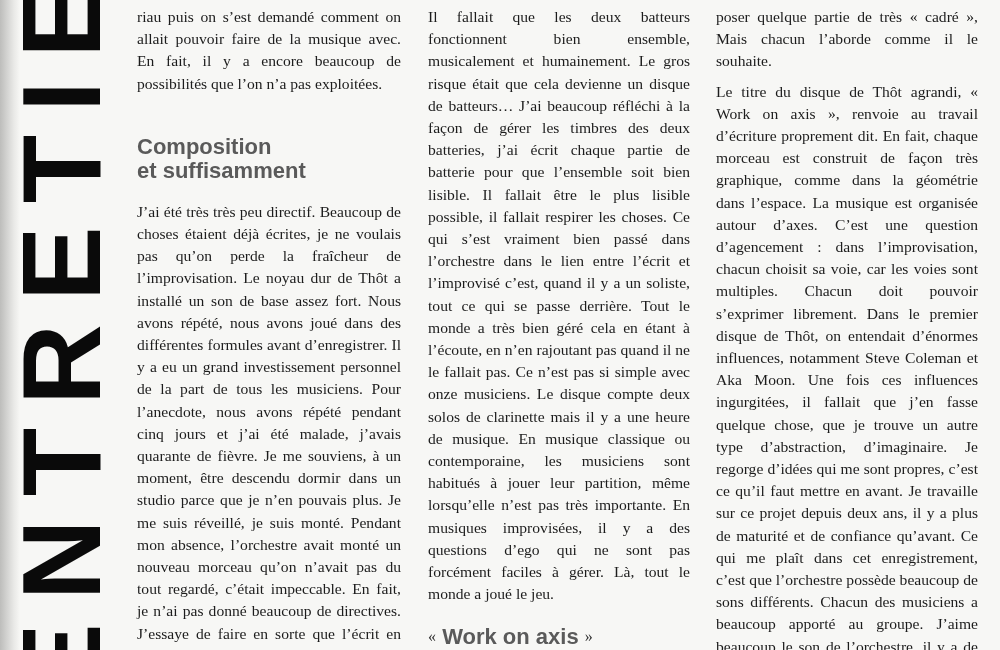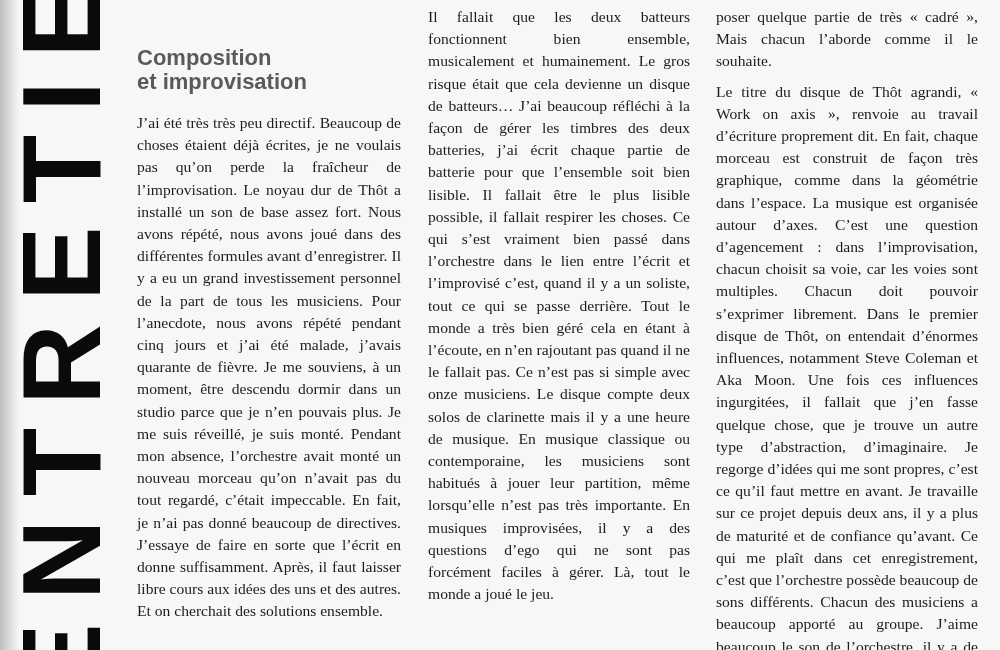--- a/index.html
+++ b/index.html
@@ -59,29 +59,35 @@
 </head>
 <body>
 
 <div class="gutter-shadow"></div>
 
 <div class="vertical-title">
   <span>ENTRETIE</span>
 </div>
 
 <div class="col col1">
+  <p>riau puis on s’est demandé comment on allait pouvoir faire de la musique avec. En fait, il y a encore beaucoup de possibilités que l’on n’a pas exploitées.</p>
   <div class="heading">
     <div>Composition</div>
-    <div>et improvisation</div>
+    <div>et suffisamment</div>
   </div>
   <p>J’ai été très très peu directif. Beaucoup de choses étaient déjà écrites, je ne voulais pas qu’on perde la fraîcheur de l’improvisation. Le noyau dur de Thôt a installé un son de base assez fort. Nous avons répété, nous avons joué dans des différentes formules avant d’enregistrer. Il y a eu un grand investissement personnel de la part de tous les musiciens. Pour l’anecdote, nous avons répété pendant cinq jours et j’ai été malade, j’avais quarante de fièvre. Je me souviens, à un moment, être descendu dormir dans un studio parce que je n’en pouvais plus. Je me suis réveillé, je suis monté. Pendant mon absence, l’orchestre avait monté un nouveau morceau qu’on n’avait pas du tout regardé, c’était impeccable. En fait, je n’ai pas donné beaucoup de directives. J’essaye de faire en sorte que l’écrit en donne suffisamment. Après, il faut laisser libre cours aux idées des uns et des autres. Et on cherchait des solutions ensemble.</p>
 </div>
 
 <div class="col col2">
   <p>Il fallait que les deux batteurs fonctionnent bien ensemble, musicalement et humainement. Le gros risque était que cela devienne un disque de batteurs… J’ai beaucoup réfléchi à la façon de gérer les timbres des deux batteries, j’ai écrit chaque partie de batterie pour que l’ensemble soit bien lisible. Il fallait être le plus lisible possible, il fallait respirer les choses. Ce qui s’est vraiment bien passé dans l’orchestre dans le lien entre l’écrit et l’improvisé c’est, quand il y a un soliste, tout ce qui se passe derrière. Tout le monde a très bien géré cela en étant à l’écoute, en n’en rajoutant pas quand il ne le fallait pas. Ce n’est pas si simple avec onze musiciens. Le disque compte deux solos de clarinette mais il y a une heure de musique. En musique classique ou contemporaine, les musiciens sont habitués à jouer leur partition, même lorsqu’elle n’est pas très importante. En musiques improvisées, il y a des questions d’ego qui ne sont pas forcément faciles à gérer. Là, tout le monde a joué le jeu.</p>
+  <div class="heading h2">
+    <span class="guill">«</span>
+    <span>Work on axis</span>
+    <span class="guill">»</span>
+  </div>
 
 </div>
 
 <div class="col col3">
   <p>poser quelque partie de très « cadré », Mais chacun l’aborde comme il le souhaite.</p>
   <p>Le titre du disque de Thôt agrandi, « Work on axis », renvoie au travail d’écriture proprement dit. En fait, chaque morceau est construit de façon très graphique, comme dans la géométrie dans l’espace. La musique est organisée autour d’axes. C’est une question d’agencement : dans l’improvisation, chacun choisit sa voie, car les voies sont multiples. Chacun doit pouvoir s’exprimer librement. Dans le premier disque de Thôt, on entendait d’énormes influences, notamment Steve Coleman et Aka Moon. Une fois ces influences ingurgitées, il fallait que j’en fasse quelque chose, que je trouve un autre type d’abstraction, d’imaginaire. Je regorge d’idées qui me sont propres, c’est ce qu’il faut mettre en avant. Je travaille sur ce projet depuis deux ans, il y a plus de maturité et de confiance qu’avant. Ce qui me plaît dans cet enregistrement, c’est que l’orchestre possède beaucoup de sons différents. Chacun des musiciens a beaucoup apporté au groupe. J’aime beaucoup le son de l’orchestre, il y a de la vie ! »</p>
 
 </div>
 
 </body></html>

